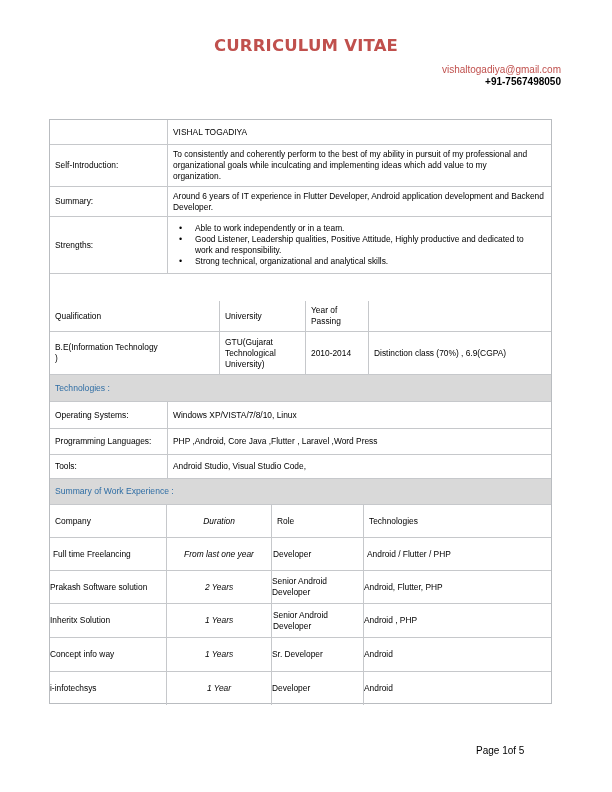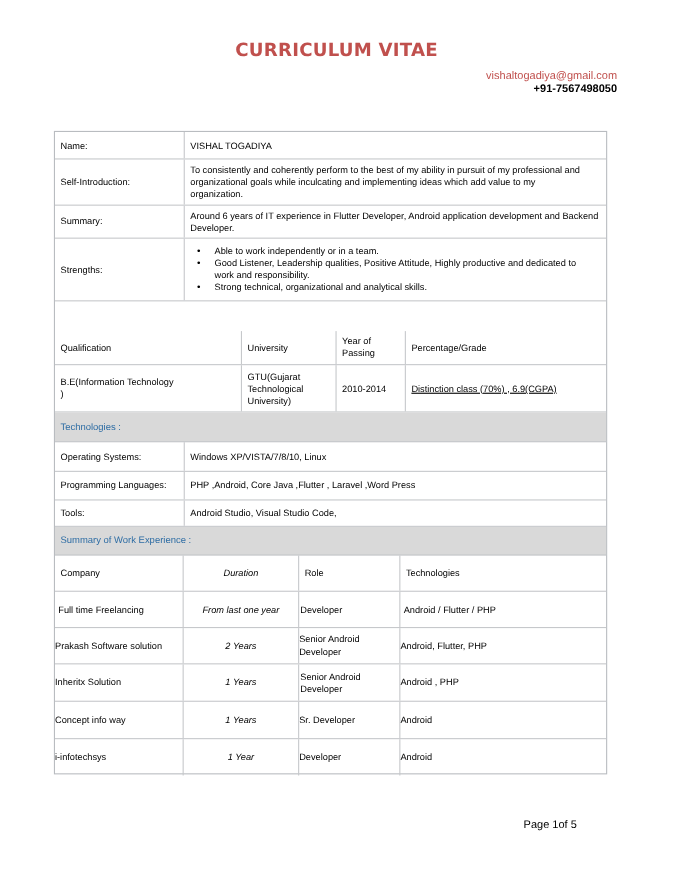--- a/index.html
+++ b/index.html
@@ -28,21 +28,20 @@
 </head>
 <body>
 
 <div class="title">CURRICULUM VITAE</div>
 <div class="email">vishaltogadiya@gmail.com</div>
 <div class="phone">+91-7567498050</div>
 
 <div class="tbl">
 
   <div class="row" style="top:0;height:25px;">
-    <div class="cell" style="left:0;width:117px;">Name:</div>
     <div class="vline" style="left:117px;"></div>
     <div class="cell" style="left:118px;right:0;">VISHAL TOGADIYA</div>
   </div>
 
   <div class="row" style="top:25px;height:42px;">
     <div class="cell" style="left:0;width:117px;">Self-Introduction:</div>
     <div class="vline" style="left:117px;"></div>
     <div class="cell" style="left:118px;right:0;padding-right:20px;">To consistently and coherently perform to the best of my ability in pursuit of my professional and organizational goals while inculcating and implementing ideas which add value to my organization.</div>
   </div>
 
@@ -65,31 +64,30 @@
   </div>
 
 
   <div class="row" style="top:181px;height:31px;">
     <div class="cell" style="left:0;width:169px;">Qualification</div>
     <div class="vline" style="left:169px;"></div>
     <div class="cell" style="left:170px;width:85px;">University</div>
     <div class="vline" style="left:255px;"></div>
     <div class="cell" style="left:256px;width:62px;">Year of Passing</div>
     <div class="vline" style="left:318px;"></div>
-    <div class="cell" style="left:319px;right:0;">Percentage/Grade</div>
   </div>
 
   <div class="row" style="top:212px;height:43px;">
     <div class="cell" style="left:0;width:169px;padding-right:60px;">B.E(Information Technology )</div>
     <div class="vline" style="left:169px;"></div>
     <div class="cell" style="left:170px;width:85px;padding-right:10px;">GTU(Gujarat Technological University)</div>
     <div class="vline" style="left:255px;"></div>
     <div class="cell" style="left:256px;width:62px;">2010-2014</div>
     <div class="vline" style="left:318px;"></div>
-    <div class="cell" style="left:319px;right:0;text-decoration:underline;">Distinction class (70%) , 6.9(CGPA)</div>
+    <div class="cell" style="left:319px;right:0;">Distinction class (70%) , 6.9(CGPA)</div>
   </div>
 
   <div class="row sect" style="top:255px;height:27px;">
     <div class="cell" style="left:0;right:0;">Technologies :</div>
   </div>
 
   <div class="row" style="top:282px;height:27px;">
     <div class="cell" style="left:0;width:117px;">Operating Systems:</div>
     <div class="vline" style="left:117px;"></div>
     <div class="cell" style="left:118px;right:0;">Windows XP/VISTA/7/8/10, Linux</div>

